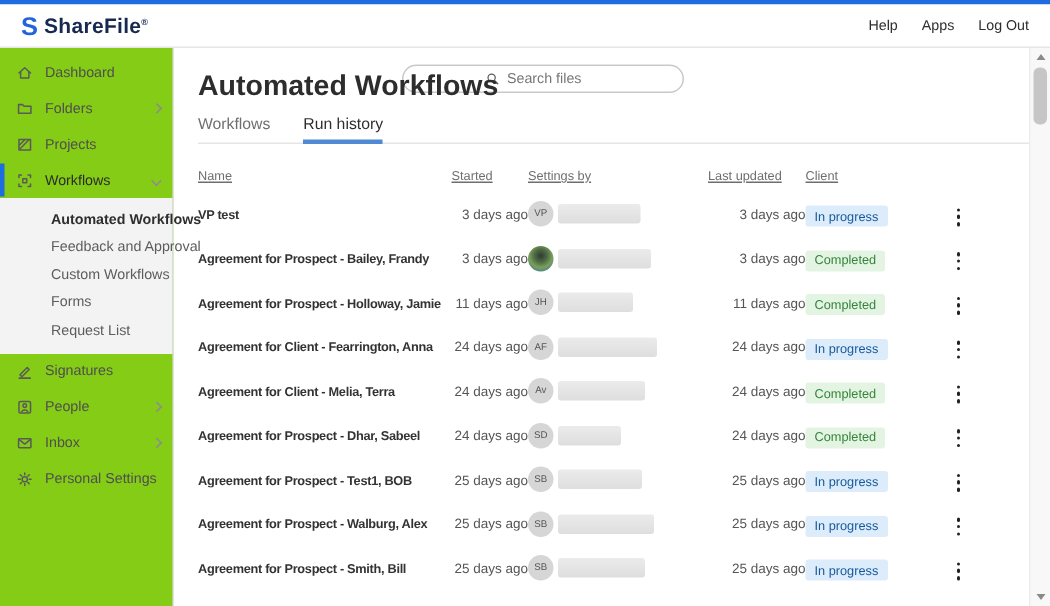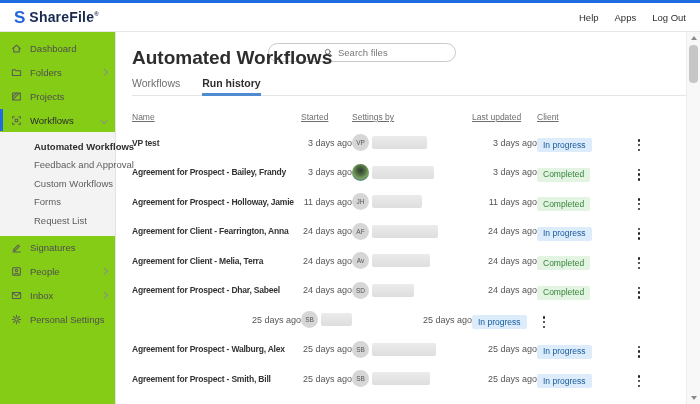--- a/index.html
+++ b/index.html
@@ -37,21 +37,21 @@
   .chev.down  { transform:rotate(45deg); }
   .submenu { background:#f3f3f3; padding:5px 0 6px; }
   .subitem { height:18.5px; display:flex; align-items:center; padding-left:34px; font-size:9.5px; color:#5c5c5c; cursor:pointer; white-space:nowrap; }
   .subitem.active { font-weight:bold; color:#2e2e2e; }
 
   
   .main { flex:1; padding:0 14px 0 16px; position:relative; }
   .title { font-size:19px; font-weight:bold; color:#2d2d2d; margin-top:16px; line-height:20px; }
   .tabs { display:flex; gap:22px; margin-top:10px; border-bottom:1px solid #e5e5e5; }
   .tab { font-size:10.5px; color:#6f6f6f; padding-bottom:6px; position:relative; line-height:11px; cursor:pointer; }
-  .tab.active { color:#2e2e2e; font-weight:bold; }
+  .tab.active { color:#2e2e2e; font-weight:normal; }
   .tab.active::after { content:""; position:absolute; left:0; right:0; bottom:-1px; height:3px; background:#4f8ad2; }
 
   .grid { display:grid; grid-template-columns:169px 51px 120px 65px 95px 30px; align-items:center; }
   .thead { margin-top:14px; height:14px; font-size:8.5px; color:#6e6e6e;text-decoration:underline; }
   .rows { margin-top:4px; }
   .row { height:29.5px; }
   .name { font-size:8.5px; font-weight:bold; color:#333; letter-spacing:-0.2px; white-space:nowrap; overflow:hidden; }
   .time { font-size:9px; color:#555;text-align:right; }
   .upd  { padding-left:14px; }
   .bycell { display:flex; align-items:center; }
@@ -284,20 +284,21 @@
           <span class="redact" style="width:42px"></span>
         </div>
         <div class="time upd">24 days ago</div>
         <div><span class="badge completed">Completed</span></div>
         <div><span class="kebab">
               <i class="dots"></i>
             </span></div>
       </div>
 
       <div class="grid row">
+        <div class="name">Agreement for Prospect - Test1, BOB</div>
         <div class="time">25 days ago</div>
         <div class="bycell">
           <span class="avatar initials">
               <i>SB</i>
             </span>
           <span class="redact" style="width:56px"></span>
         </div>
         <div class="time upd">25 days ago</div>
         <div><span class="badge in-progress">In progress</span></div>
         <div><span class="kebab">

